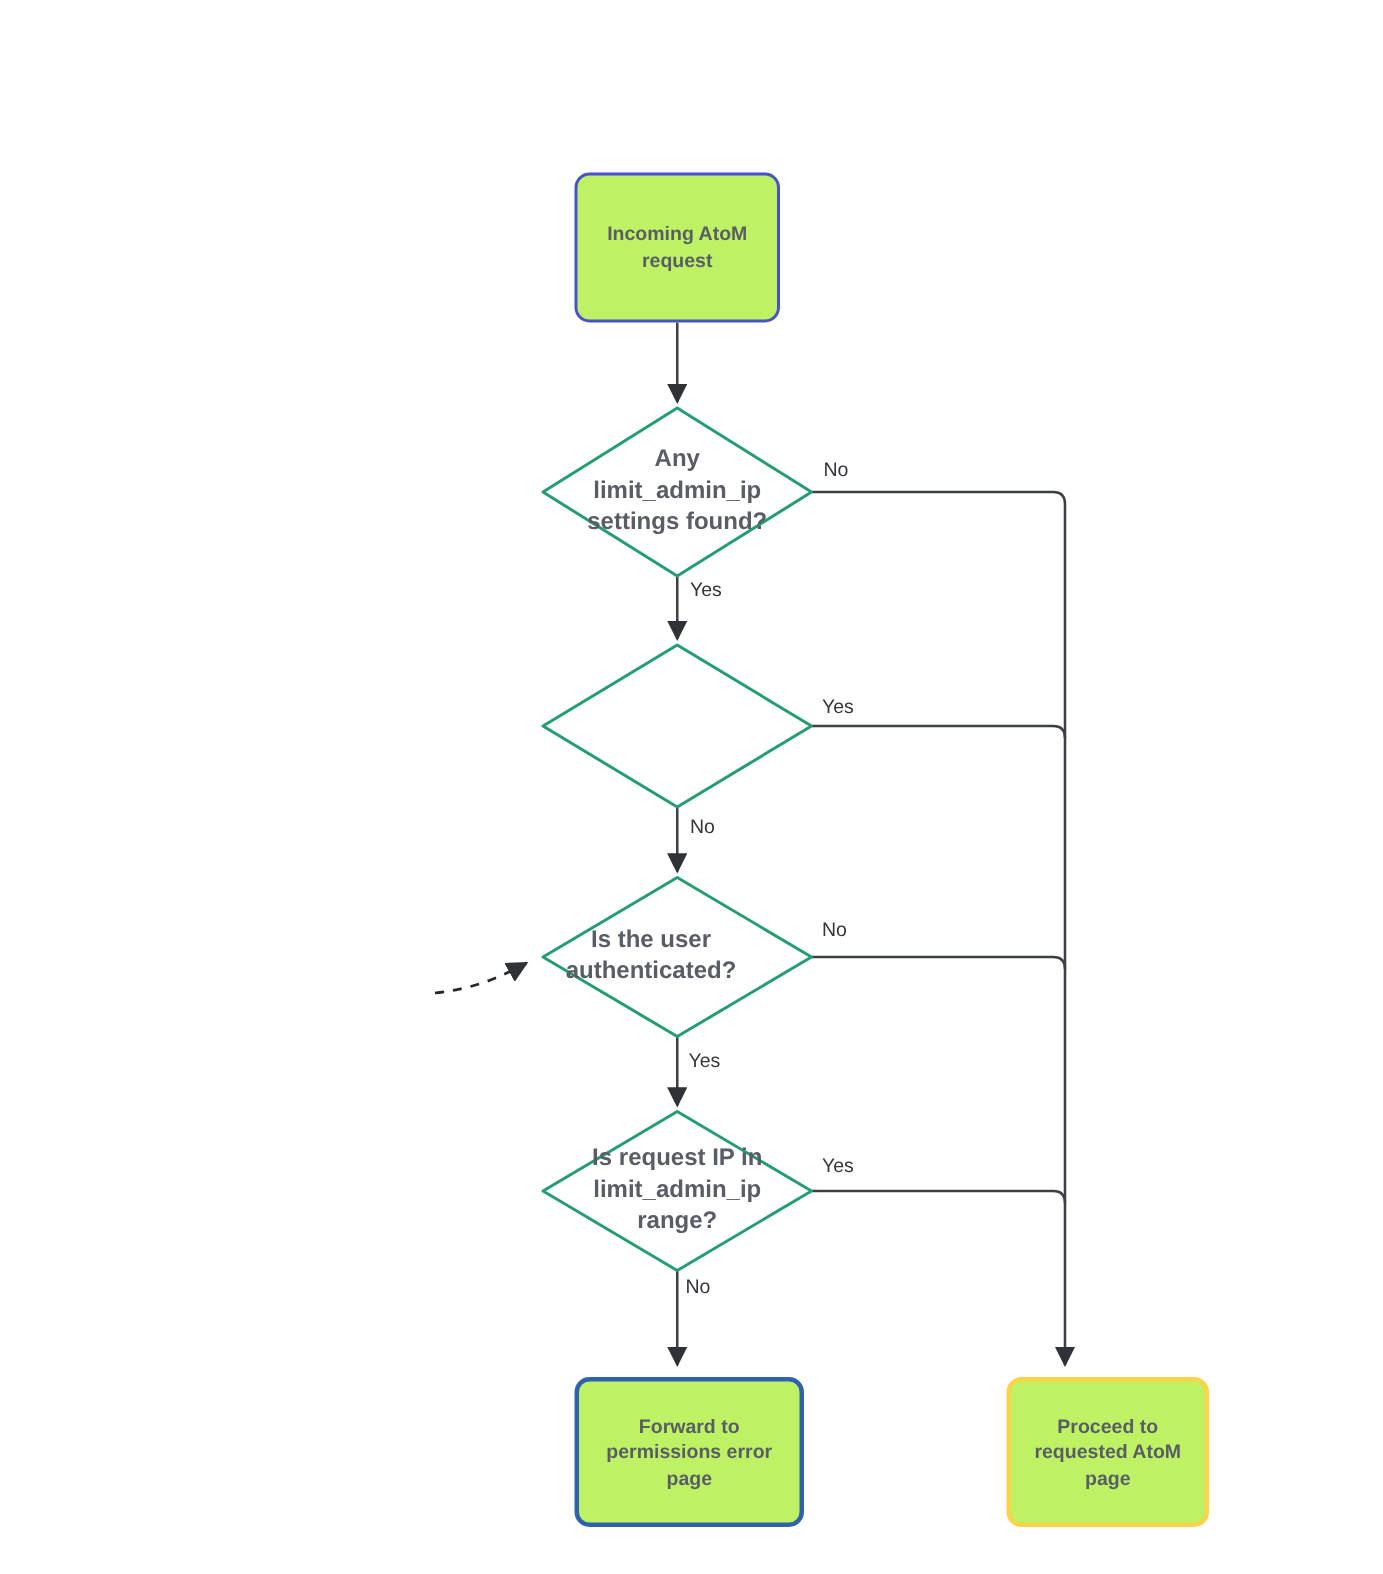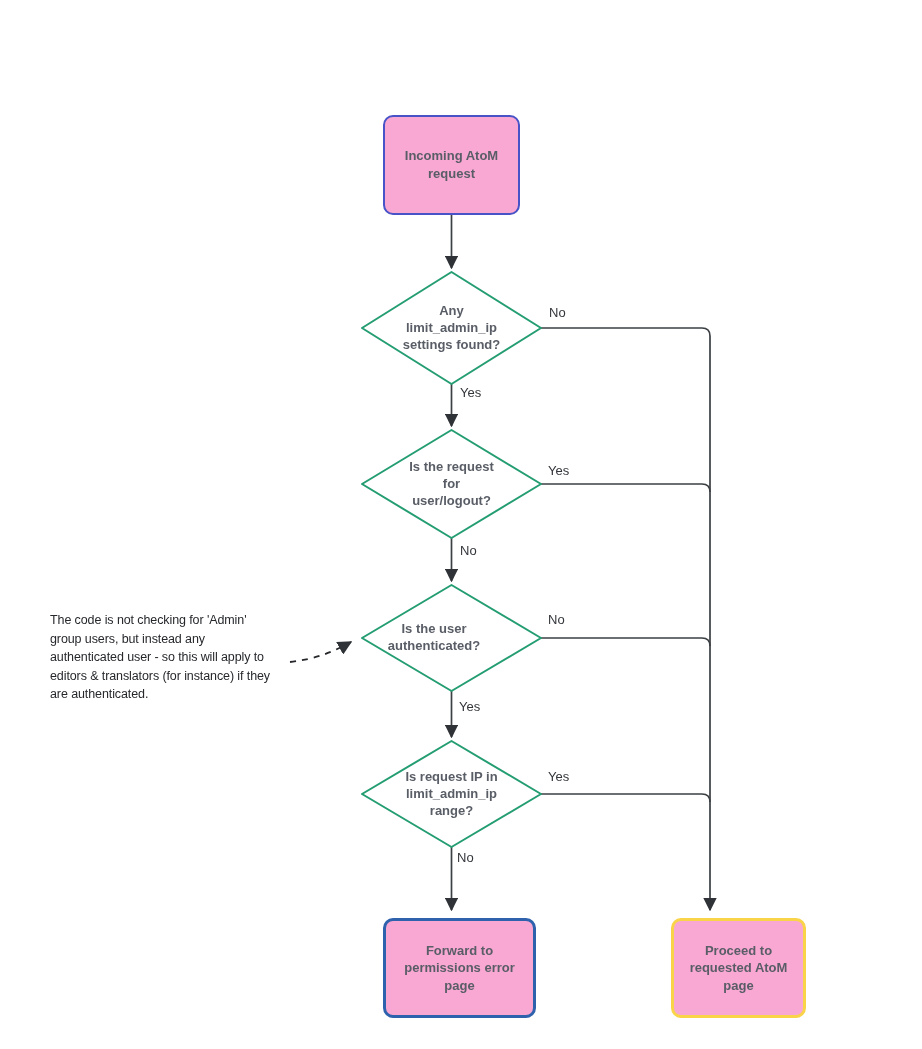--- a/index.html
+++ b/index.html
@@ -17,41 +17,41 @@
     width: 894px;
     text-align: center;
     font-size: 28px;
     color: #2e3338;
     font-weight: 400;
     letter-spacing: 0.2px;
   }
   svg.wires { position: absolute; left: 0; top: 0; }
   .node {
     position: absolute;
-    background: #f9a8d4;
+    background: #bef264;
     border-radius: 10px;
     display: flex;
     align-items: center;
     justify-content: center;
     text-align: center;
     box-sizing: border-box;
   }
   .node-label, .diamond-label {
     font-weight: bold;
     font-size: 13px;
     line-height: 1.35;
     color: #595d66;
     white-space: pre-line;
     text-align: center;
   }
   .diamond-label {
     position: absolute;
     transform: translate(-50%, -50%);
     width: 130px;
-    font-size: 13px;
+    font-size: 16px;
     line-height: 1.3;
   }
   .edge-label {
     position: absolute;
     font-size: 13px;
     color: #33363b;
   }
   .annotation {
     position: absolute;
     left: 50px; top: 611px;
@@ -107,37 +107,29 @@
 
   <div class="node" style="left:671px; top:918px; width:135px; height:100px; border:3px solid #f9d348;">
     <div class="node-label">Proceed to
 requested AtoM
 page</div>
   </div>
 
   <div class="diamond-label" style="left:451.5px; top:328px;">Any
 limit_admin_ip
 settings found?</div>
-  <div class="diamond-label" style="left:451.5px; top:484px;">Is the request
-for
-user/logout?</div>
   <div class="diamond-label" style="left:434px; top:638px;">Is the user
 authenticated?</div>
   <div class="diamond-label" style="left:451.5px; top:794px;">Is request IP in
 limit_admin_ip
 range?</div>
 
   <div class="edge-label" style="left:549px; top:305px;">No</div>
   <div class="edge-label" style="left:460px; top:385px;">Yes</div>
   <div class="edge-label" style="left:548px; top:463px;">Yes</div>
   <div class="edge-label" style="left:460px; top:543px;">No</div>
   <div class="edge-label" style="left:548px; top:612px;">No</div>
   <div class="edge-label" style="left:459px; top:699px;">Yes</div>
   <div class="edge-label" style="left:548px; top:769px;">Yes</div>
   <div class="edge-label" style="left:457px; top:850px;">No</div>
 
-  <div class="annotation">The code is not checking for 'Admin'
-group users, but instead any
-authenticated user - so this will apply to
-editors &amp; translators (for instance) if they
-are authenticated.</div>
 
 </div>
 
 </body></html>

